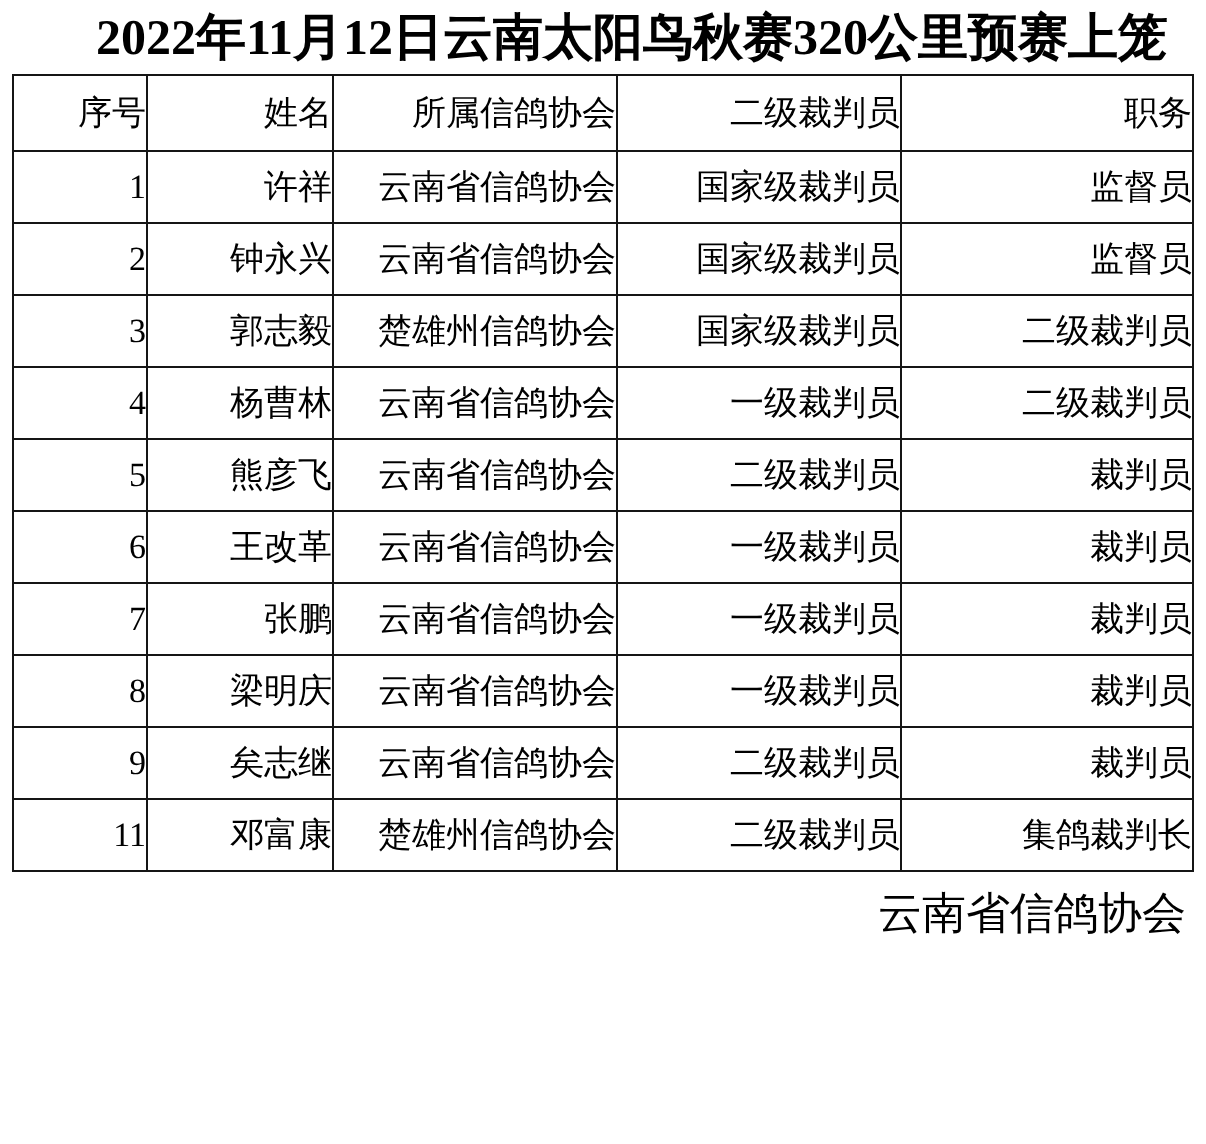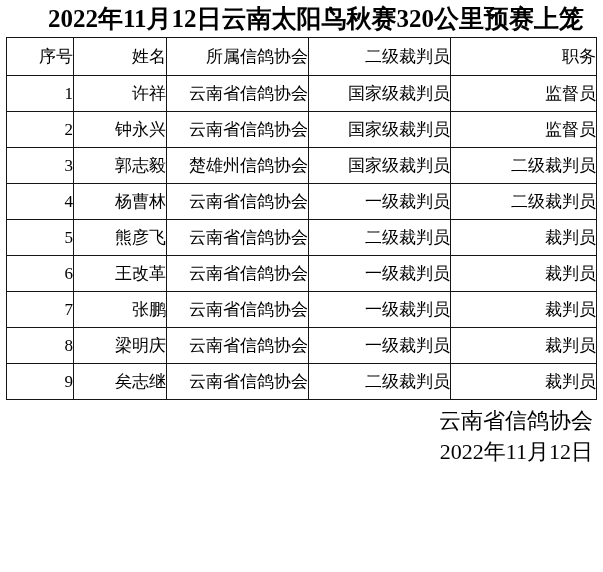--- a/index.html
+++ b/index.html
@@ -132,19 +132,25 @@
         <td>一级裁判员</td>
         <td>裁判员</td>
       </tr>
       <tr>
         <td>9</td>
         <td>矣志继</td>
         <td>云南省信鸽协会</td>
         <td>二级裁判员</td>
         <td>裁判员</td>
       </tr>
+      <tr>
+        <td>11</td>
+        <td>邓富康</td>
+        <td>楚雄州信鸽协会</td>
+        <td>二级裁判员</td>
+        <td>集鸽裁判长</td>
+      </tr>
     </tbody>
 </table>
 
 <div class="footer">
   <div>云南省信鸽协会</div>
-  <div>2022年11月12日</div>
 </div>
 
 </body></html>

